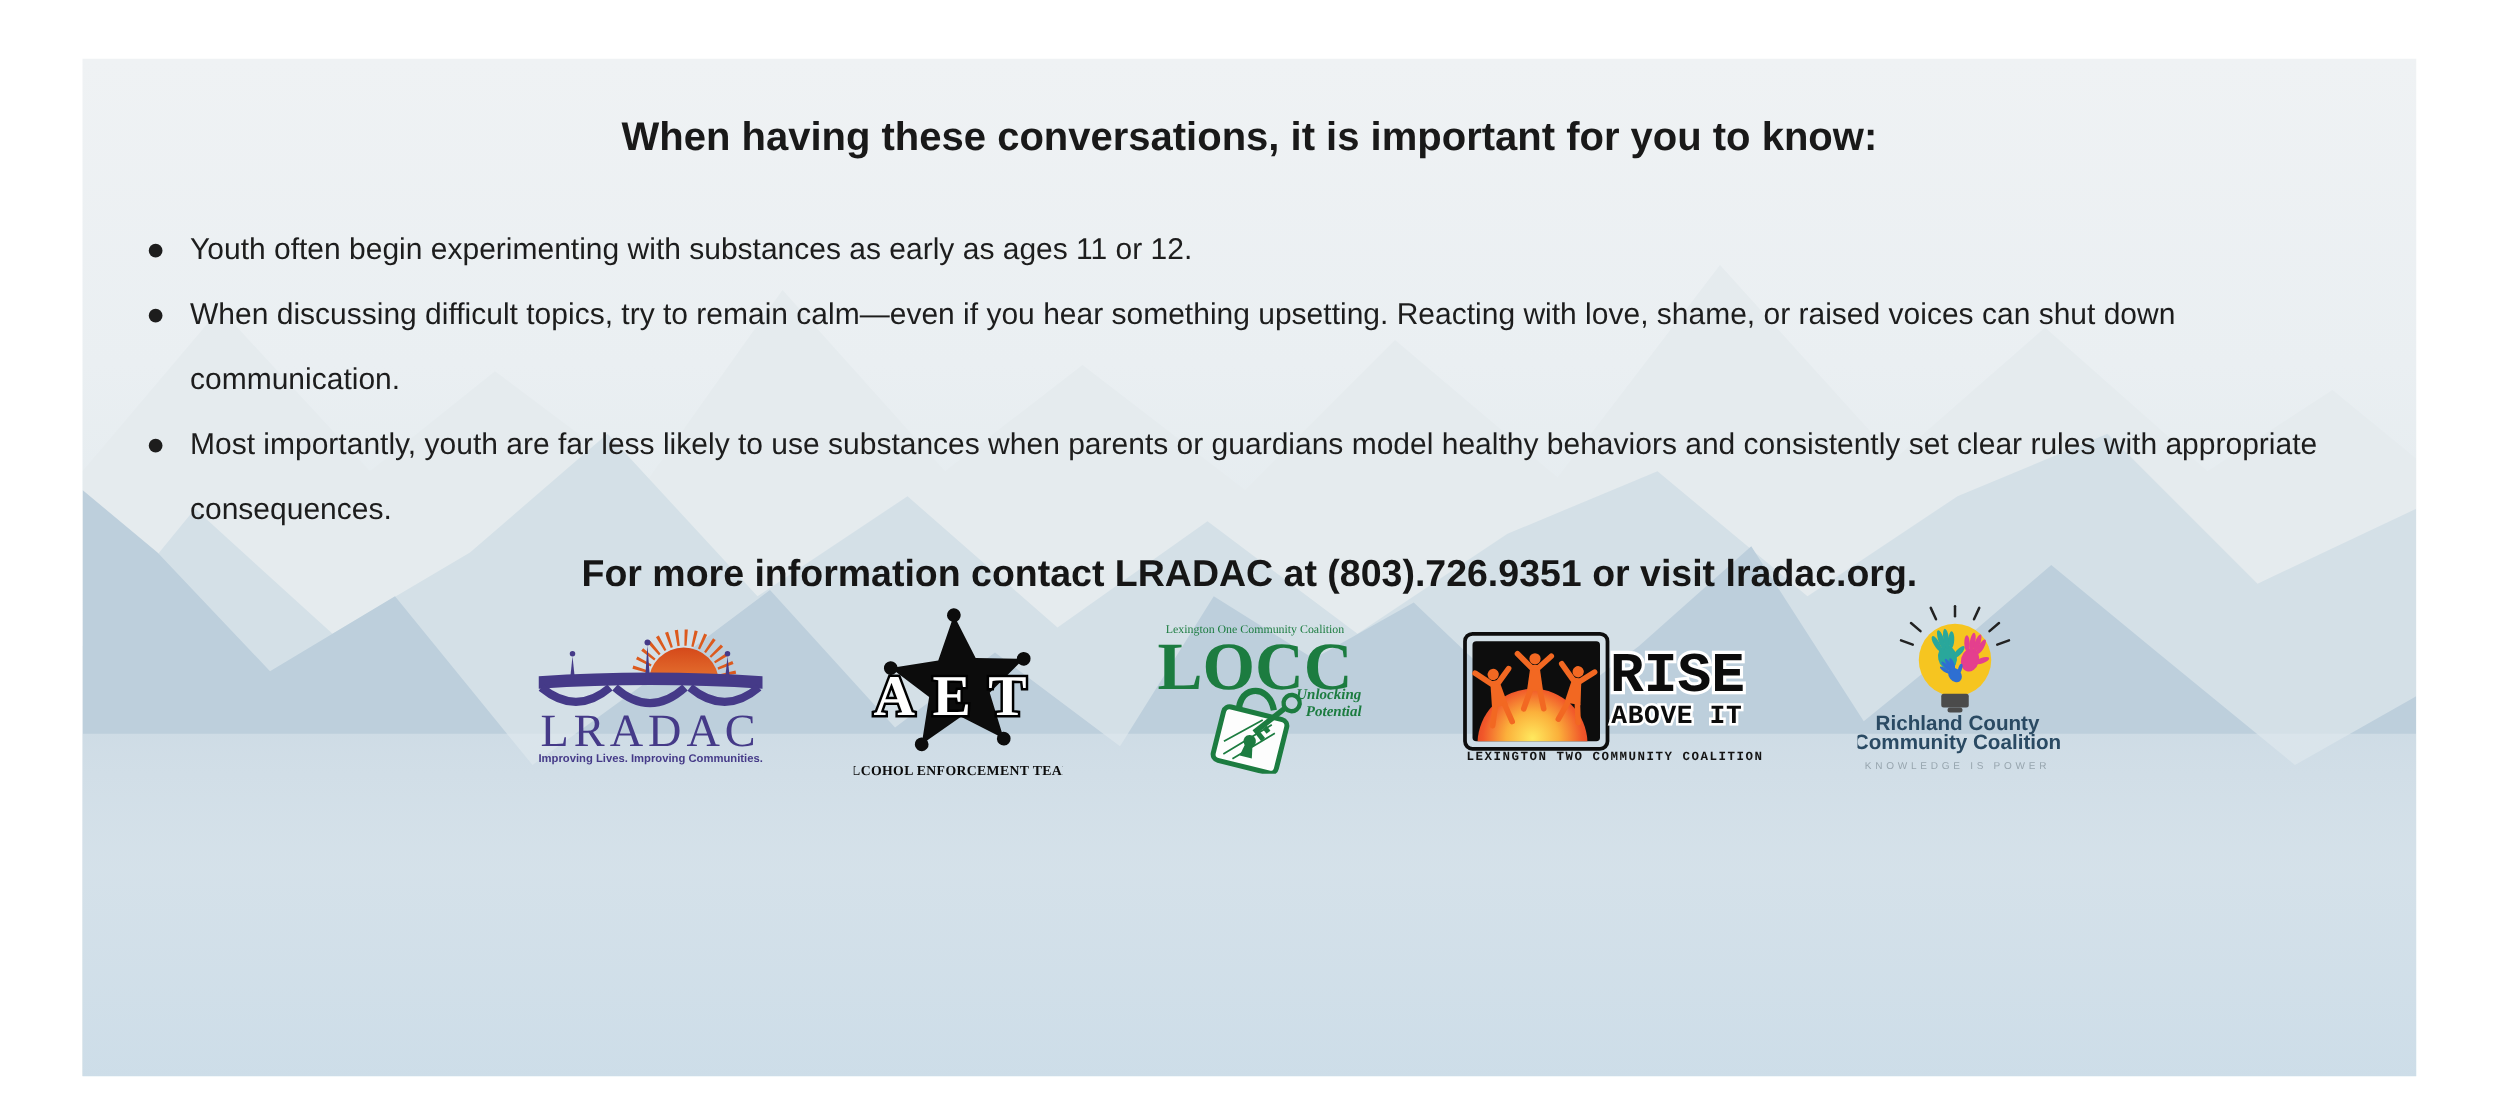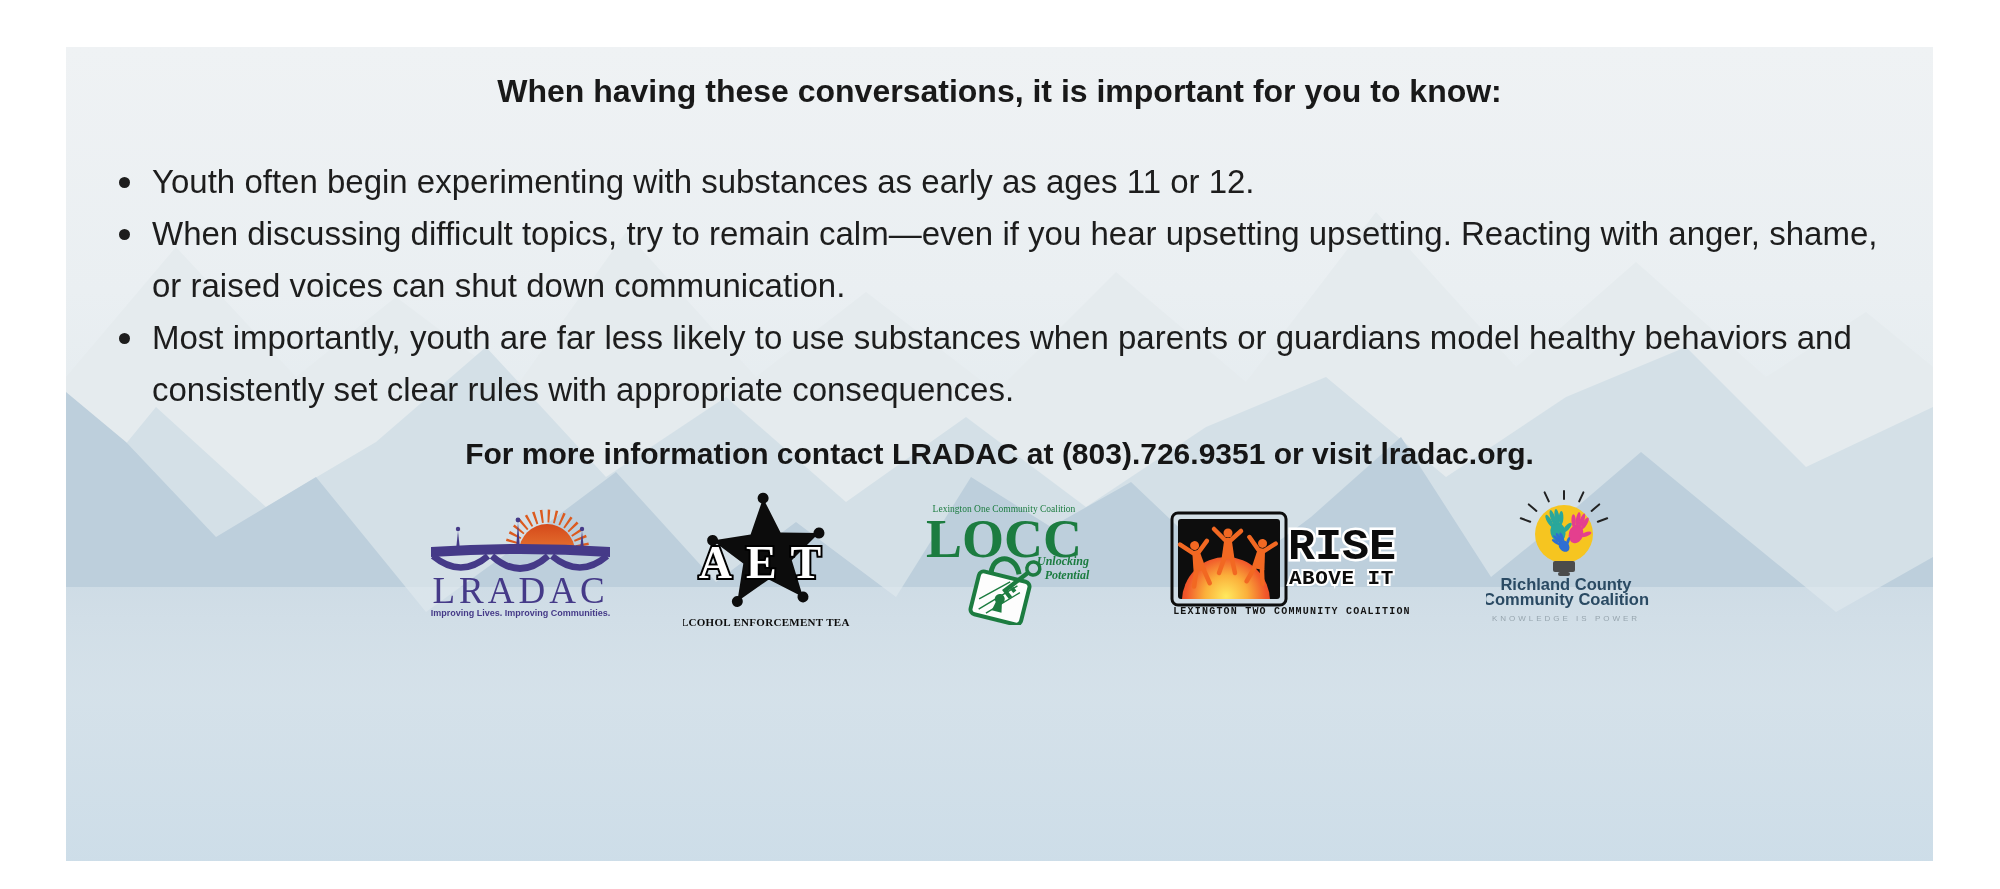--- a/index.html
+++ b/index.html
@@ -9,36 +9,36 @@
     position:relative; overflow:hidden;
   }
   .card {
     position:absolute; left:66px; top:47px; width:1867px; height:814px;
     background:linear-gradient(180deg,#eff2f4 0%,#eaeff2 30%,#e2eaee 55%,#d8e4ec 78%,#cfdfe9 100%);
     overflow:hidden;
   }
   .bg-svg { position:absolute; left:0; top:0; width:1867px; height:814px; }
   .content { position:relative; z-index:2; width:100%; height:100%; }
   .heading {
-    margin:0; padding-top:24px; text-align:center;
+    margin:0; padding-top:42px; text-align:center;
     font-size:32px; line-height:40px; font-weight:bold; color:#191919;
   }
   ul.bullets {
     list-style:none; margin:45px 0 0 49px; padding:0; width:1790px;
   }
   ul.bullets li {
     position:relative; padding-left:37px;
-    font-size:33px; line-height:52px; color:#1d1d1d;
+    font-size:24px; line-height:52px; color:#1d1d1d;
   }
   ul.bullets li::before {
     content:""; position:absolute; left:4px; top:21px;
     width:11px; height:11px; border-radius:50%; background:#1d1d1d;
   }
   .contact {
-    margin:12px; text-align:center; font-size:30px; line-height:52px;
+    margin:0; text-align:center; font-size:30px; line-height:52px;
     font-weight:bold; color:#161616;
   }
   .logo-row {
     margin-top:-4px; height:141px; padding-left:97px;
     display:flex; justify-content:center; align-items:flex-end; gap:70px;
   }
   .logo-row svg { display:block; }
   .lg-lradac { margin-bottom:11px; }
   .lg-aet    { margin-bottom:0; }
   .lg-locc   { margin-bottom:4px; }
@@ -62,21 +62,21 @@
     <path fill="#d4e0e7" d="M0,470 L90,360 L200,460 L310,395 L420,300 L540,430 L660,350 L780,455 L900,370 L1020,460 L1140,380 L1260,330 L1380,430 L1500,350 L1620,300 L1740,420 L1867,360 L1867,814 L0,814 Z"></path>
     <path fill="#bdcfdc" d="M0,345 L60,395 L150,490 L250,430 L360,565 L470,485 L550,425 L650,535 L730,475 L830,550 L905,430 L985,480 L1065,435 L1165,530 L1245,470 L1335,390 L1425,530 L1505,465 L1575,405 L1660,475 L1770,565 L1867,510 L1867,814 L0,814 Z"></path>
     <rect x="0" y="540" width="1867" height="274" fill="url(#mistGrad)"></rect>
   </svg>
 
   <div class="content">
     <h1 class="heading">When having these conversations, it is important for you to know:</h1>
 
     <ul class="bullets">
       <li>Youth often begin experimenting with substances as early as ages 11 or 12.</li>
-      <li>When discussing difficult topics, try to remain calm—even if you hear upsetting upsetting. Reacting with anger, shame, or raised voices can shut down communication.</li>
+      <li>When discussing difficult topics, try to remain calm—even if you hear something upsetting. Reacting with love, shame, or raised voices can shut down communication.</li>
       <li>Most importantly, youth are far less likely to use substances when parents or guardians model healthy behaviors and consistently set clear rules with appropriate consequences.</li>
     </ul>
 
     <p class="contact">For more information contact LRADAC at (803).726.9351 or visit lradac.org.</p>
 
     <div class="logo-row">
 
       <svg class="lg-lradac" width="185" height="117" viewBox="0 0 185 117">
         <defs>
           <linearGradient id="lraSun" x1="0" y1="0" x2="0" y2="1">

